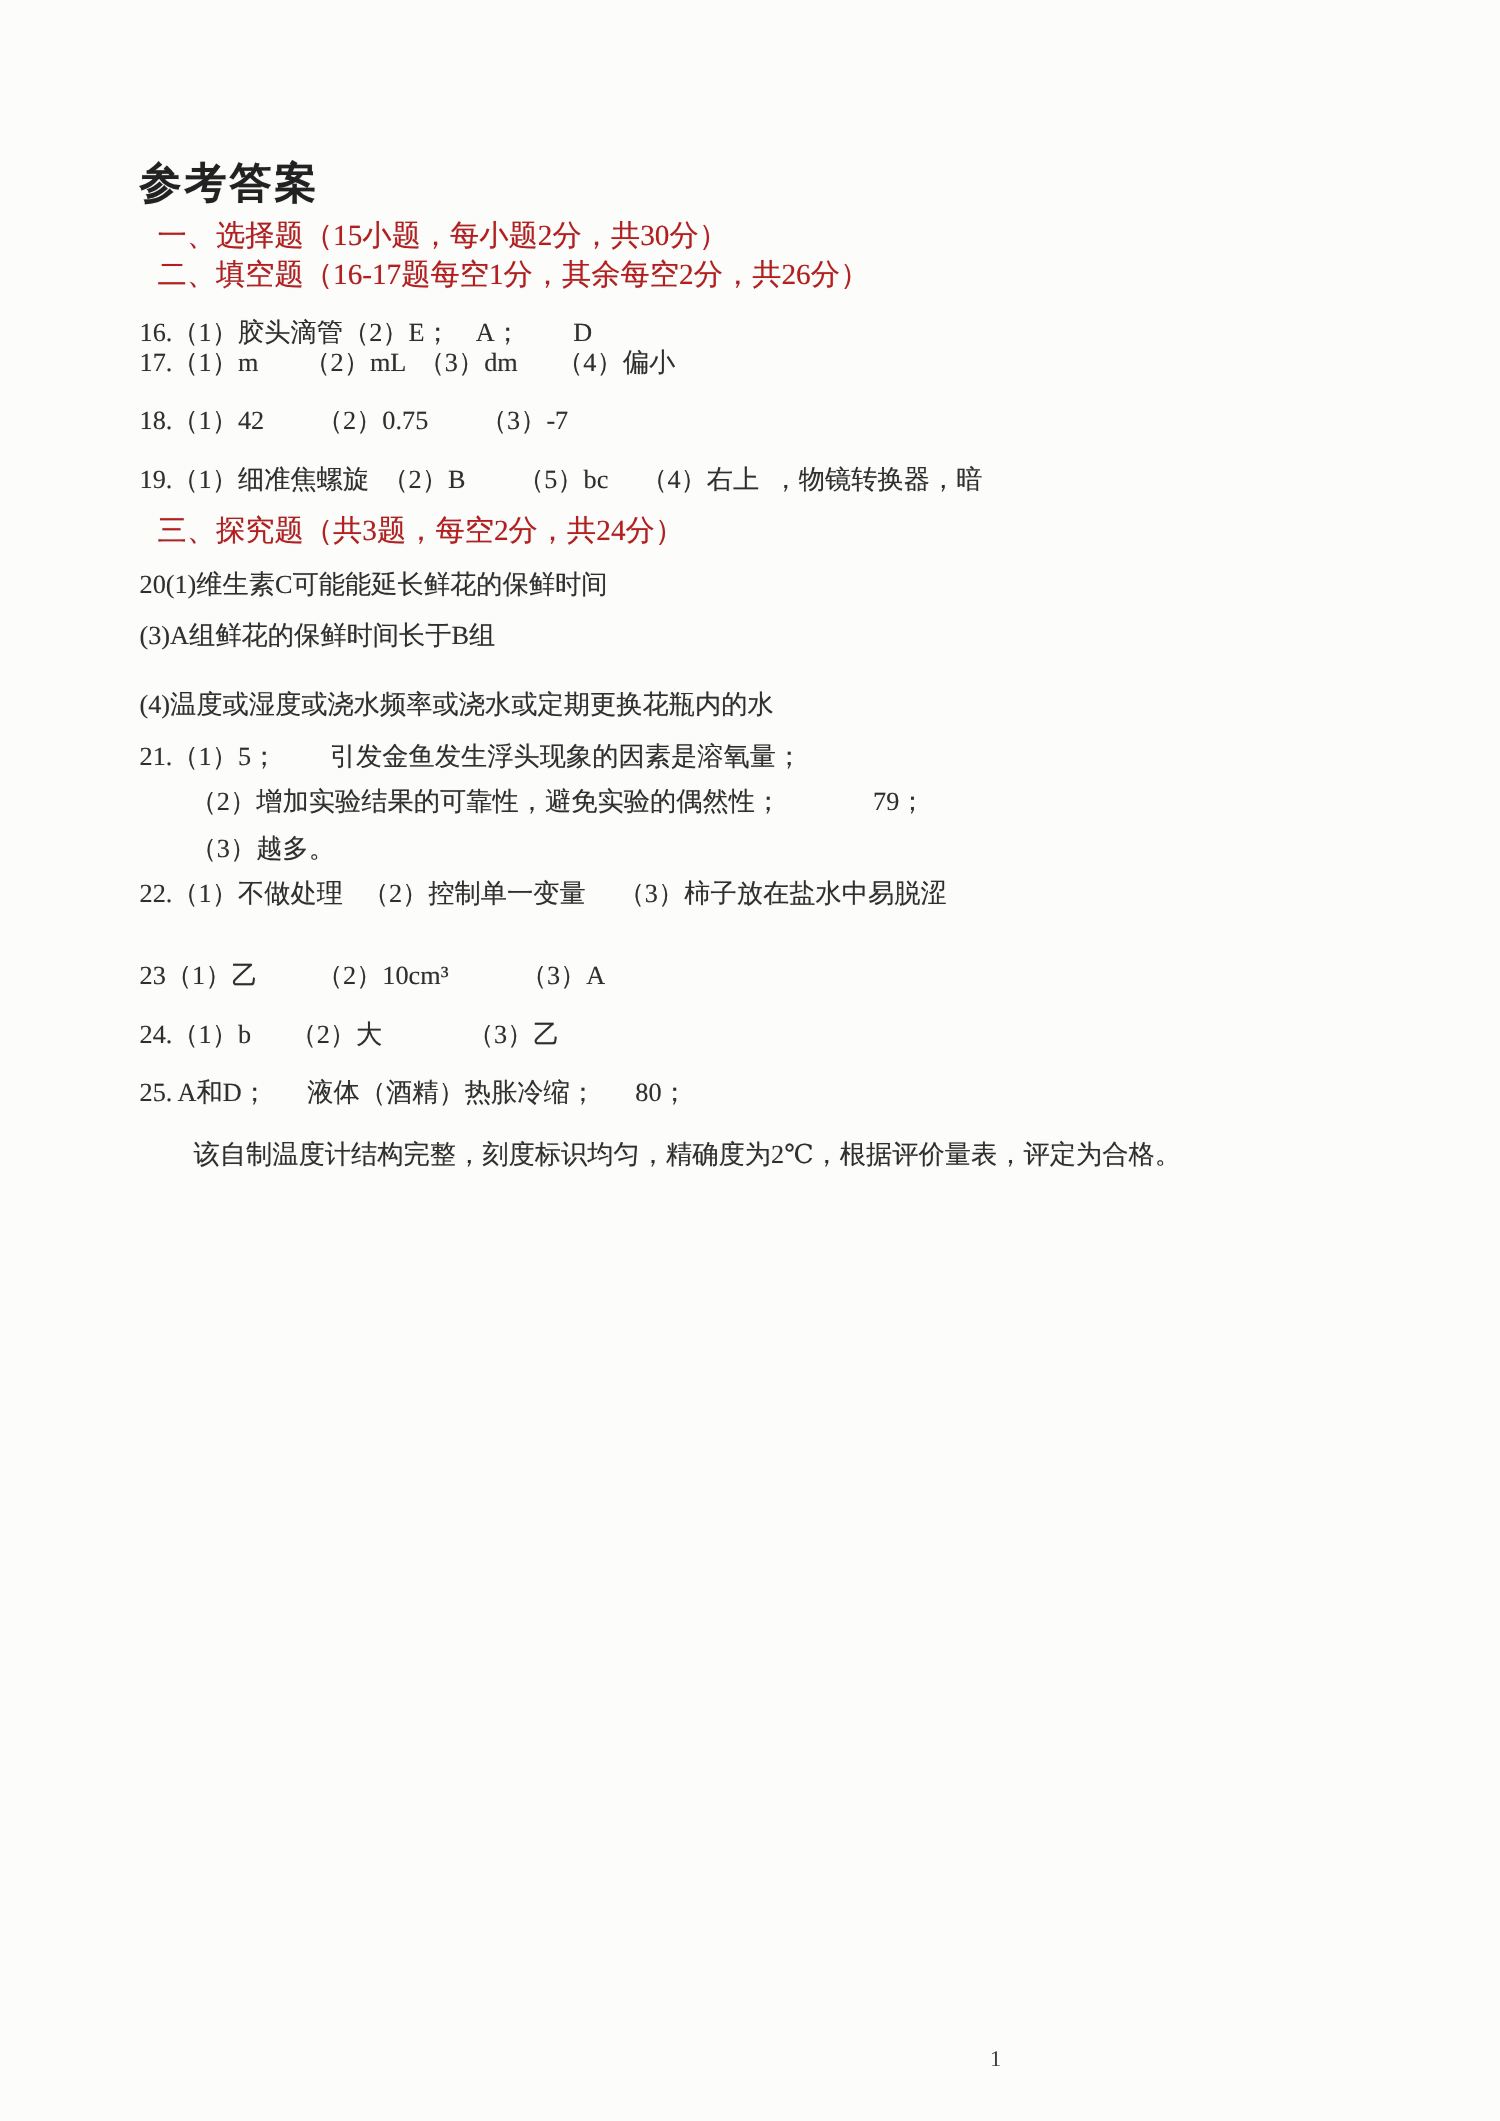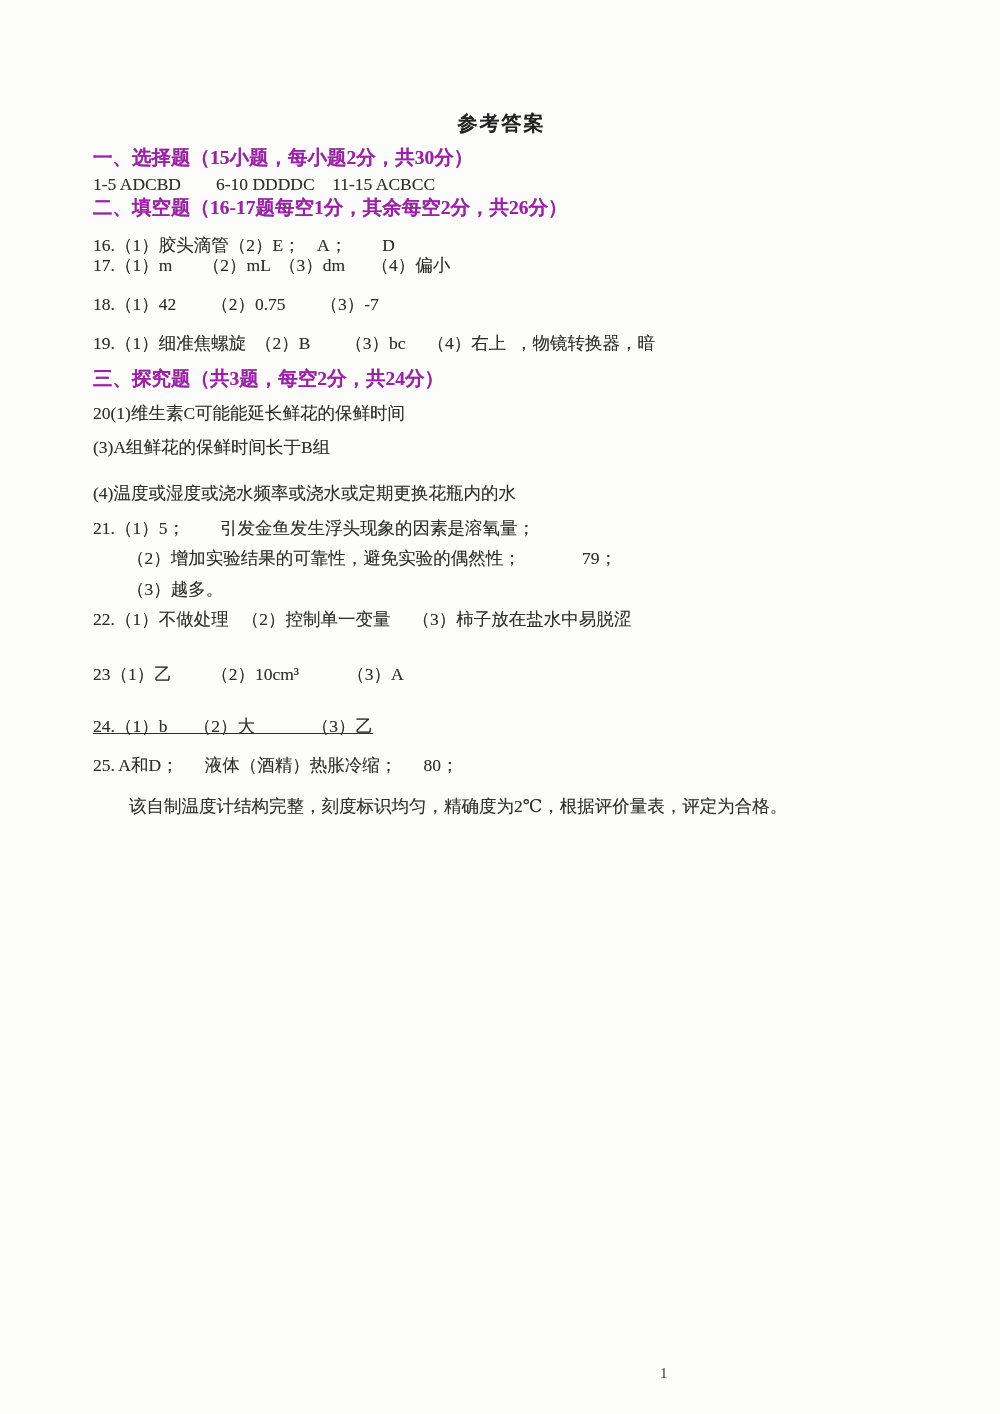--- a/index.html
+++ b/index.html
@@ -14,35 +14,35 @@
     height: 1414px;
     margin: 0 auto;
     background: #fcfcfb;
     overflow: hidden;
   }
   .content {
     padding: 0 90px 0 93px;
   }
   .doc-title {
     margin-top: 110px;
-    font-size: 20px;
+    font-size: 28px;
     line-height: 26px;
     font-weight: 700;
-    text-align: center;
     color: #222;
     letter-spacing: 2px;
     text-shadow: 0 0 0.6px rgba(40,40,40,0.45);
   }
   .sec-heading {
     font-size: 19.5px;
     line-height: 24px;
-    font-weight: 700;
-    color: #a21caf;
+    font-weight: 400;
+    color: #b91c1c;
     white-space: pre-wrap;
     text-shadow: 0 0 0.6px rgba(40,40,40,0.45);
+    margin-left: 12px;
   }
   .line {
     font-size: 17.5px;
     line-height: 20px;
     font-weight: 400;
     color: #2f2f2f;
     white-space: pre-wrap;
     text-shadow: 0 0 0.5px rgba(50,50,50,0.4);
   }
   
@@ -57,21 +57,21 @@
   .m-20a  { margin-top: 12px; }
   .m-20b  { margin-top: 10px; }
   .m-20c  { margin-top: 14px; }
   .m-20d  { margin-top: 26px; }
   .m-21a  { margin-top: 15px; }
   .m-21b  { margin-top: 10px; }
   .m-21c  { margin-top: 11px; }
   .m-22   { margin-top: 10px; }
   .m-h4   { margin-top: 36px; }
   .m-23   { margin-top: 35px; }
-  .m-24   { margin-top: 32px; text-decoration: underline; }
+  .m-24   { margin-top: 19px; }
   .m-25   { margin-top: 19px; }
   .m-note { margin-top: 21px; }
   .indent-sub  { padding-left: 34px; }
   .indent-note { padding-left: 36px; }
   .page-number {
     position: absolute;
     left: 660px;
     top: 1364px;
     font-size: 15px;
     line-height: 18px;
@@ -81,29 +81,28 @@
 </head>
 <body>
 
 <div class="page">
   <div class="content">
 
     <h1 class="doc-title">参考答案</h1>
 
     <section>
       <h2 class="sec-heading m-h1">一、选择题（15小题，每小题2分，共30分）</h2>
-      <p class="line m-ans">1-5 ADCBD        6-10 DDDDC    11-15 ACBCC</p>
     </section>
 
     <section>
       <h2 class="sec-heading m-h2">二、填空题（16-17题每空1分，其余每空2分，共26分）</h2>
       <p class="line m-q16">16.（1）胶头滴管（2）E；    A；        D</p>
       <p class="line m-q17">17.（1）m       （2）mL  （3）dm      （4）偏小</p>
       <p class="line m-q18">18.（1）42        （2）0.75        （3）-7</p>
-      <p class="line m-q19">19.（1）细准焦螺旋  （2）B        （3）bc     （4）右上  ，物镜转换器，暗</p>
+      <p class="line m-q19">19.（1）细准焦螺旋  （2）B        （5）bc     （4）右上  ，物镜转换器，暗</p>
     </section>
 
     <section>
       <h2 class="sec-heading m-h3">三、探究题（共3题，每空2分，共24分）</h2>
       <p class="line m-20a">20(1)维生素C可能能延长鲜花的保鲜时间</p>
       <p class="line m-20c">(3)A组鲜花的保鲜时间长于B组</p>
       <p class="line m-20d">(4)温度或湿度或浇水频率或浇水或定期更换花瓶内的水</p>
       <p class="line m-21a">21.（1）5；        引发金鱼发生浮头现象的因素是溶氧量；</p>
       <p class="line m-21b indent-sub">（2）增加实验结果的可靠性，避免实验的偶然性；              79；</p>
       <p class="line m-21c indent-sub">（3）越多。</p>

